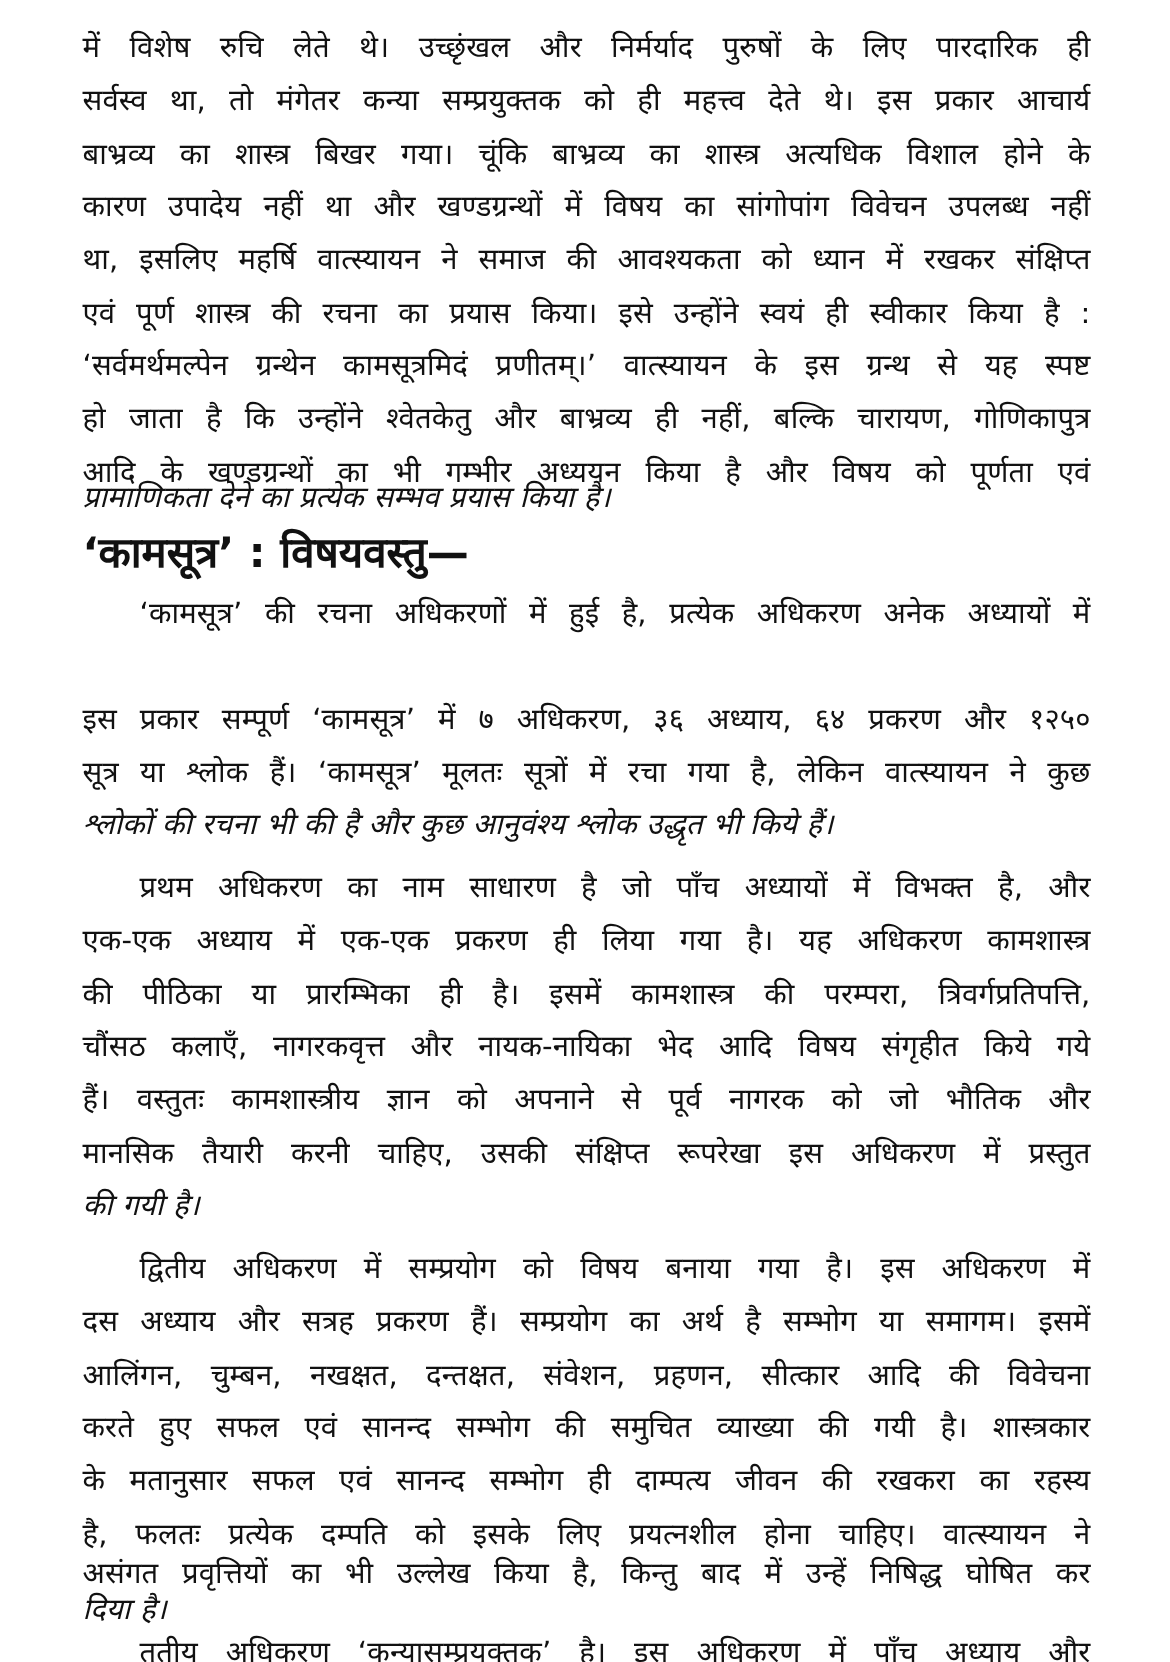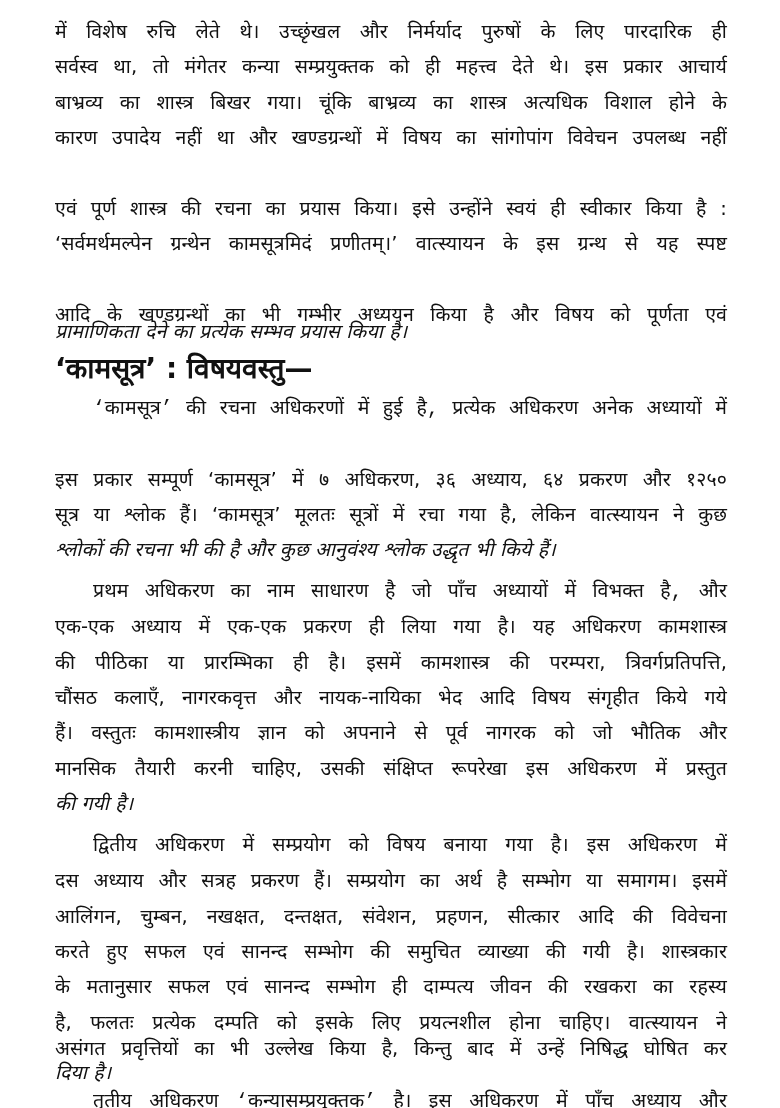--- a/index.html
+++ b/index.html
@@ -2,36 +2,38 @@
 <html><head>
 <meta charset="utf-8">
 <style>
   html, body { margin:0; padding:0; background:#ffffff; }
   body { width:780px; height:1108px; overflow:hidden; position:relative;
          font-family:"DejaVu Sans", sans-serif; color:#111; }
   .page { position:absolute; left:0; top:12px; width:780px; height:1108px; }
   .line { position:absolute; left:55px; width:672px; height:34px;
           font-size:19.5px; line-height:34px; white-space:nowrap;
           text-align:justify; text-align-last:justify; letter-spacing:0.1px; }
-  .line.indent { left:93px; width:634px;font-family:Liberation Mono, monospace; }
+  .line.indent { left:93px; width:634px; }
   .line.last { text-align-last:left;font-style:italic; }
   .heading { position:absolute; left:55px; top:340px; height:34px;
              font-size:28px; line-height:34px; font-weight:bold; }
 </style>
 </head>
 <body>
 
 <div class="page">
 
   <div class="line" style="top:3px">में विशेष रुचि लेते थे। उच्छृंखल और निर्मर्याद पुरुषों के लिए पारदारिक ही</div>
   <div class="line" style="top:38px">सर्वस्व था, तो मंगेतर कन्या सम्प्रयुक्तक को ही महत्त्व देते थे। इस प्रकार आचार्य</div>
   <div class="line" style="top:74px">बाभ्रव्य का शास्त्र बिखर गया। चूंकि बाभ्रव्य का शास्त्र अत्यधिक विशाल होने के</div>
   <div class="line" style="top:109px">कारण उपादेय नहीं था और खण्डग्रन्थों में विषय का सांगोपांग विवेचन उपलब्ध नहीं</div>
+  <div class="line" style="top:144px">था, इसलिए महर्षि वात्स्यायन ने समाज की आवश्यकता को ध्यान में रखकर संक्षिप्त</div>
   <div class="line" style="top:180px">एवं पूर्ण शास्त्र की रचना का प्रयास किया। इसे उन्होंने स्वयं ही स्वीकार किया है :</div>
   <div class="line" style="top:215px">‘सर्वमर्थमल्पेन ग्रन्थेन कामसूत्रमिदं प्रणीतम्।’ वात्स्यायन के इस ग्रन्थ से यह स्पष्ट</div>
+  <div class="line" style="top:250px">हो जाता है कि उन्होंने श्वेतकेतु और बाभ्रव्य ही नहीं, बल्कि चारायण, गोणिकापुत्र</div>
   <div class="line" style="top:286px">आदि के खण्डग्रन्थों का भी गम्भीर अध्ययन किया है और विषय को पूर्णता एवं</div>
   <div class="line last" style="top:321px; top:303px">प्रामाणिकता देने का प्रत्येक सम्भव प्रयास किया है।</div>
 
   <div class="heading">‘कामसूत्र’ : विषयवस्तु—</div>
 
   <div class="line indent" style="top:380px">‘कामसूत्र’ की रचना अधिकरणों में हुई है, प्रत्येक अधिकरण अनेक अध्यायों में</div>
   <div class="line" style="top:451px">इस प्रकार सम्पूर्ण ‘कामसूत्र’ में ७ अधिकरण, ३६ अध्याय, ६४ प्रकरण और १२५०</div>
   <div class="line" style="top:486px">सूत्र या श्लोक हैं। ‘कामसूत्र’ मूलतः सूत्रों में रचा गया है, लेकिन वात्स्यायन ने कुछ</div>
   <div class="line indent" style="top:563px">प्रथम अधिकरण का नाम साधारण है जो पाँच अध्यायों में विभक्त है, और</div>
 

